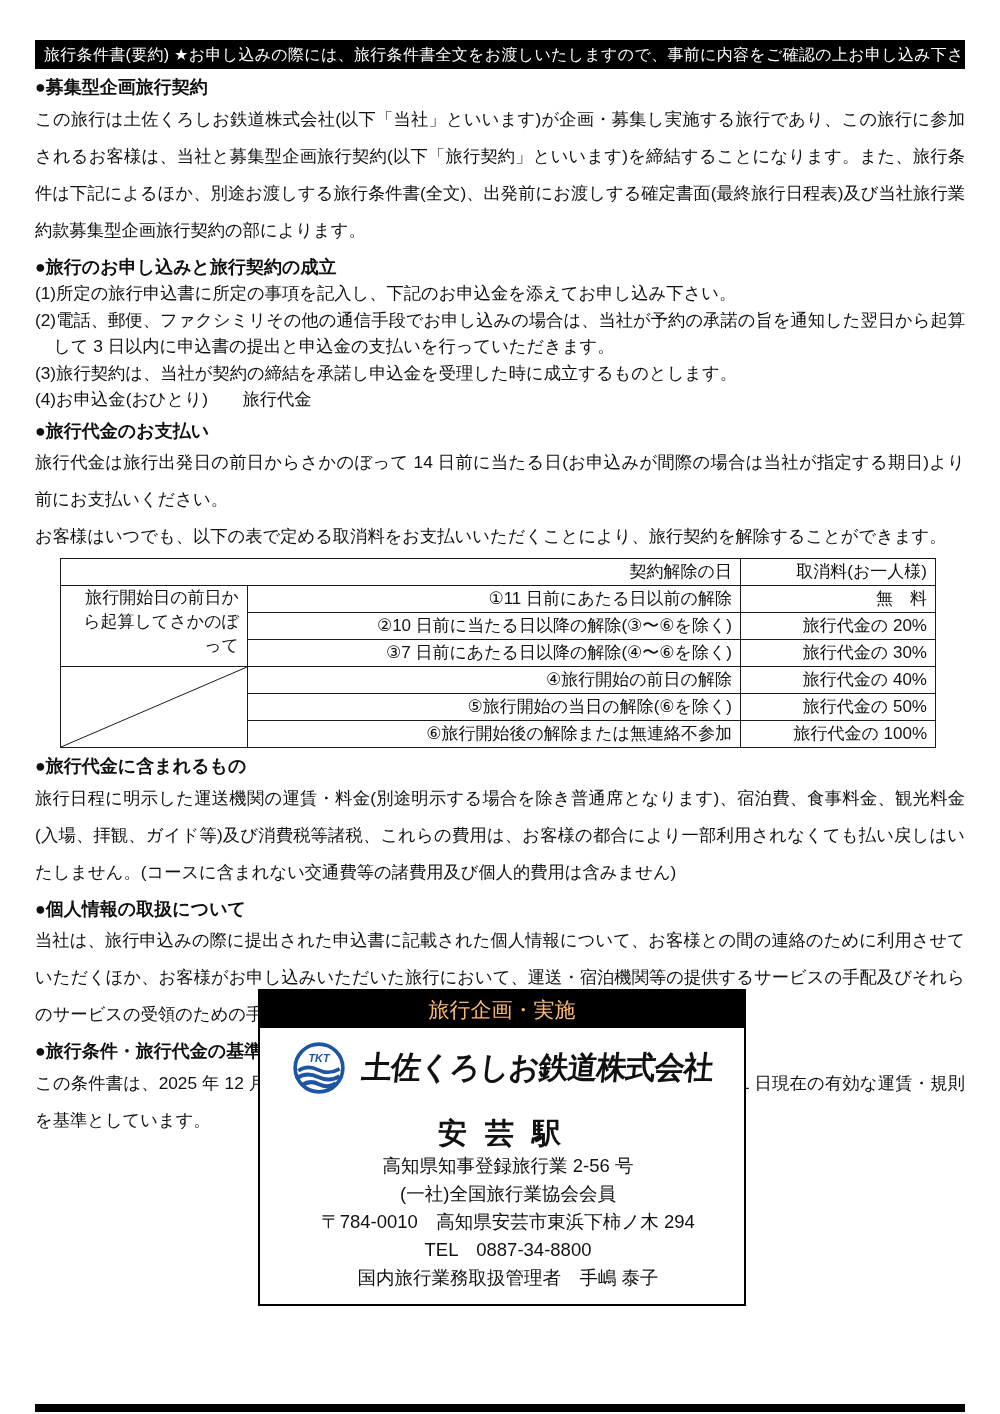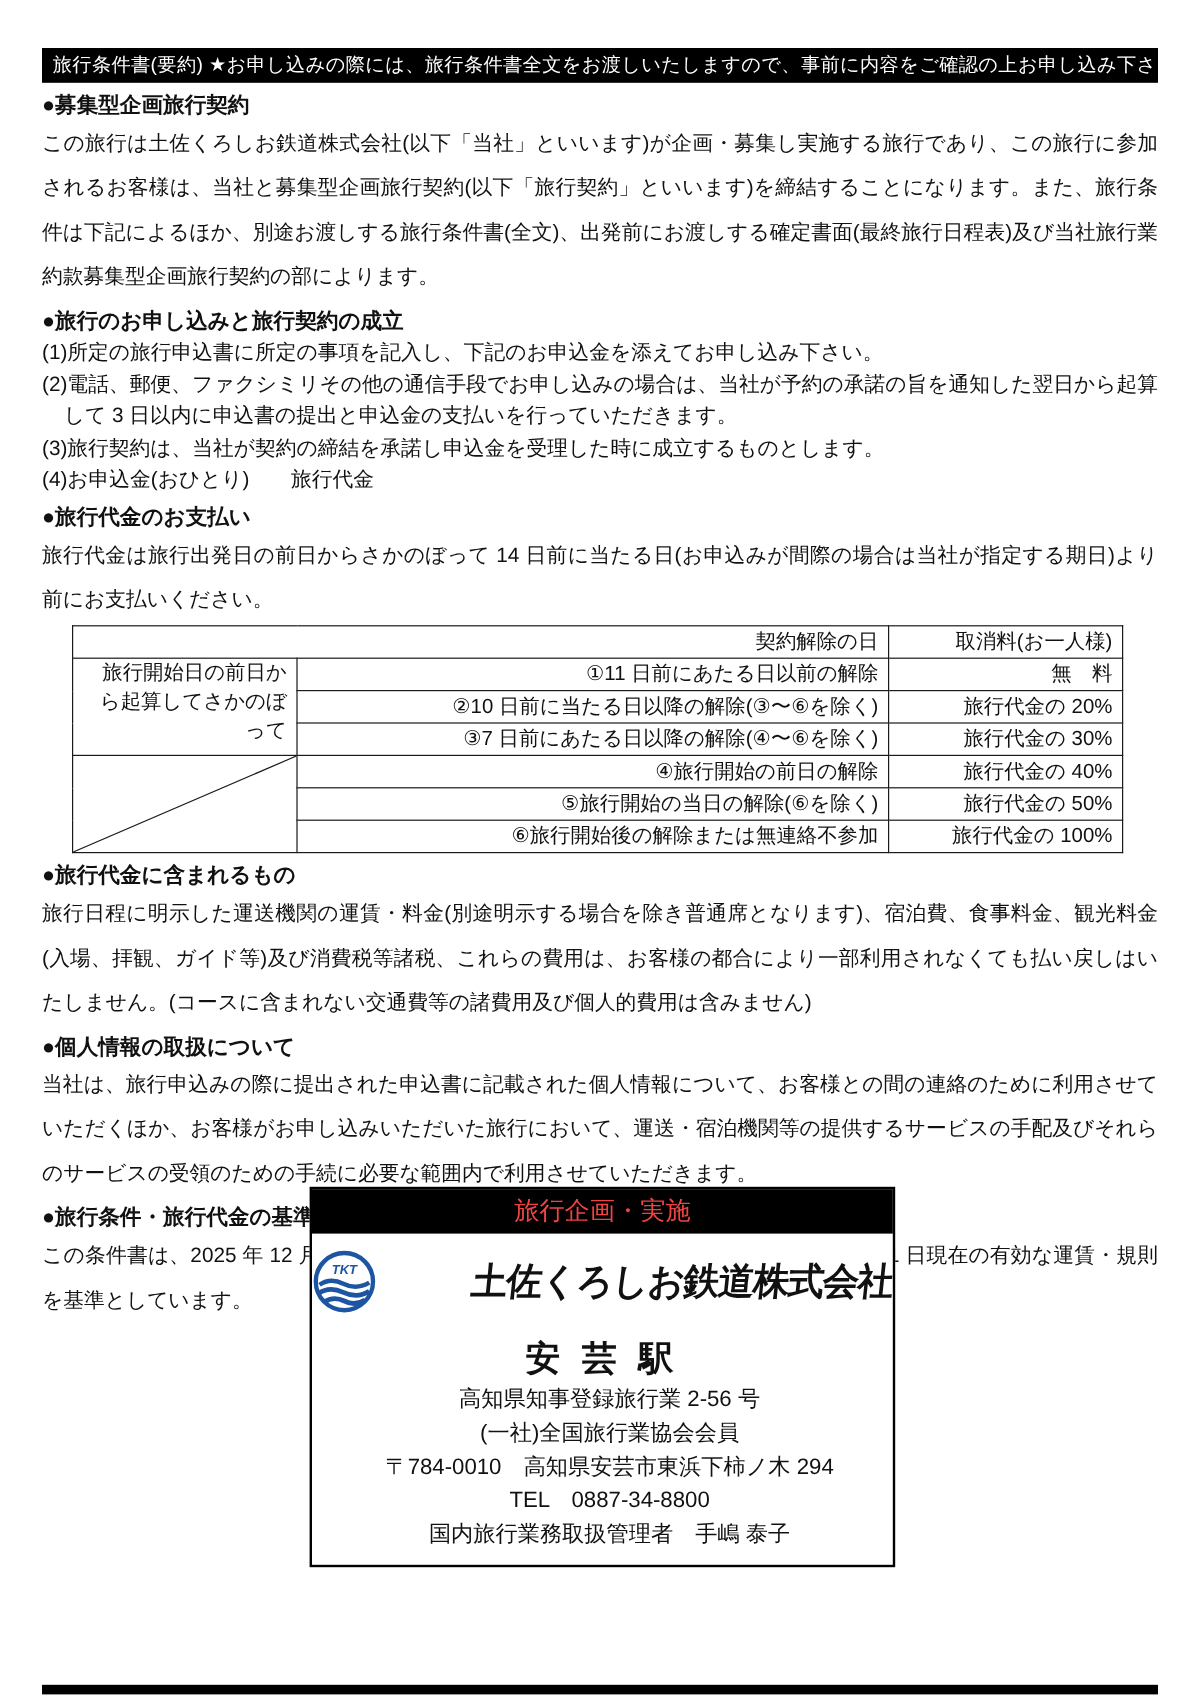--- a/index.html
+++ b/index.html
@@ -59,26 +59,26 @@
   td.diag svg{position:absolute;inset:0;width:100%;height:100%;}
   .company-box{
     position:absolute;
     left:258px;top:989px;
     width:484px;
     border:2px solid #000;
     background:#fff;
     text-align:center;
   }
   .company-bar{
-    background:#000;color:#ef4444;
+    background:#000;color:#fdba74;
     height:37px;line-height:37px;
     font-size:21px;
   }
   .logo-row{
-    display:flex;align-items:center;justify-content:space-between;
+    display:flex;align-items:center;justify-content:center;
     gap:16px;
     padding-top:9px;height:62px;
   }
   .logo-svg{flex:0 0 auto;}
   .company-name{
     font-size:30px;font-weight:900;
     transform:skewX(-6deg) scaleY(1.04);
     white-space:nowrap;
     letter-spacing:-1px;
   }
@@ -110,20 +110,21 @@
 
     <div class="sec-heading">●旅行のお申し込みと旅行契約の成立</div>
     <div class="item">(1)所定の旅行申込書に所定の事項を記入し、下記のお申込金を添えてお申し込み下さい。</div>
     <div class="item">(2)電話、郵便、ファクシミリその他の通信手段でお申し込みの場合は、当社が予約の承諾の旨を通知した翌日から起算して 3 日以内に申込書の提出と申込金の支払いを行っていただきます。</div>
     <div class="item">(3)旅行契約は、当社が契約の締結を承諾し申込金を受理した時に成立するものとします。</div>
     <div class="item">(4)お申込金(おひとり)　　旅行代金</div>
 
     <div class="sec-heading">●旅行代金のお支払い</div>
     <div class="body-text">旅行代金は旅行出発日の前日からさかのぼって 14 日前に当たる日(お申込みが間際の場合は当社が指定する期日)より前にお支払いください。</div>
 
+    <div class="body-text">お客様はいつでも、以下の表で定める取消料をお支払いいただくことにより、旅行契約を解除することができます。</div>
 
     <table class="cancel">
       <colgroup>
           <col style="width:187px">
           <col style="width:493px">
           <col style="width:195px">
         </colgroup>
       <tbody>
           <tr>
         <th colspan="2">契約解除の日</th>

